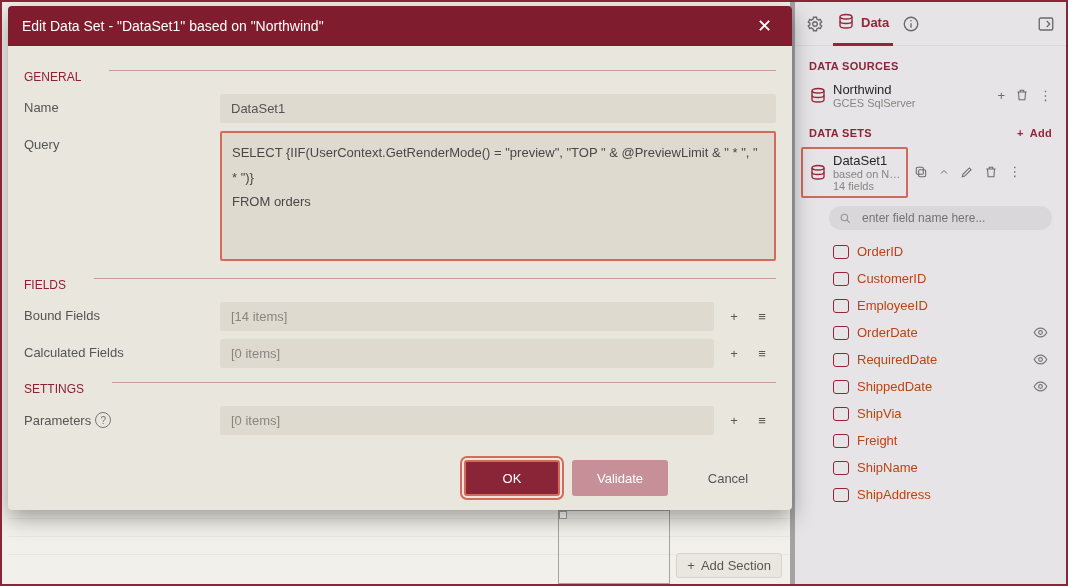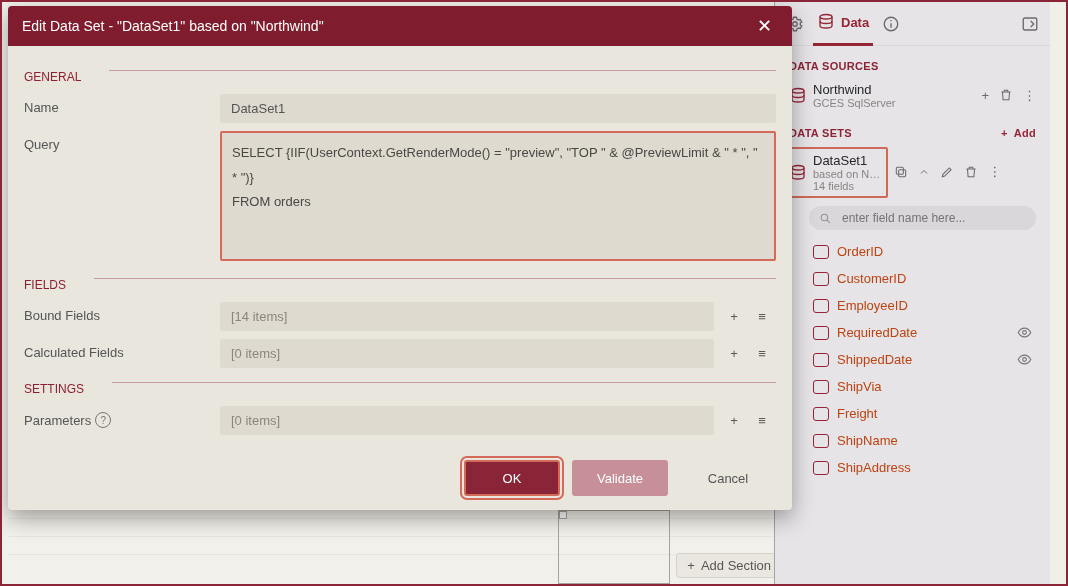--- a/index.html
+++ b/index.html
@@ -1,20 +1,20 @@
 <!DOCTYPE html>
 <html><head>
 <meta charset="utf-8">
 <style>
   * { box-sizing: border-box; }
   html, body { margin: 0; padding: 0; width: 1068px; height: 586px; font-family: "Segoe UI", Arial, sans-serif; font-size: 13px; color: #333; overflow: hidden; }
   body { background: #f1efe8; border: 2px solid #8a2437; position: relative; }
 
   
-  .right-panel { position: absolute; top: 0; right: 16px; bottom: 0; width: 276px; background: #efedf0; border-left: 1px solid #a3a3a3; }
+  .right-panel { position: absolute; top: 0; right: 0; bottom: 0; width: 276px; background: #efedf0; border-left: 5px solid #a3a3a3; }
   .rp-header { height: 44px; display: flex; align-items: center; padding: 0 10px; gap: 8px; border-bottom: 1px solid #e2e0e3; }
   .rp-header .spacer { flex: 1; }
   .tab-data { display: flex; align-items: center; gap: 6px; color: #9a1f33; font-weight: 600; padding: 0 4px; height: 44px; border-bottom: 3px solid #9a1f33; }
   .rp-section-title { color: #8f1f33; font-weight: 700; letter-spacing: .3px; font-size: 11px; padding: 14px 14px 6px; }
   .rp-row { display: flex; align-items: center; padding: 4px 14px; gap: 6px; }
   .ds-name { font-weight: 500; color: #222; }
   .ds-sub { font-size: 11px; color: #8a8785; }
   .rp-row .actions { margin-left: auto; display: flex; gap: 10px; color: #6d696a; }
   .add-link { color: #9a1f33; font-weight: 600; display: flex; align-items: center; gap: 6px; margin-left: auto; }
   .dataset-box { border: 2px solid #d46a5a; border-radius: 2px; margin: 2px 6px 4px 6px; padding: 4px 6px; display: flex; align-items: center; gap: 6px; }
@@ -199,20 +199,30 @@
       <div class="field-item">
         <span class="field-badge"></span>
         <span>CustomerID</span>
       </div>
       <div class="field-item">
         <span class="field-badge"></span>
         <span>EmployeeID</span>
       </div>
       <div class="field-item">
         <span class="field-badge"></span>
+        <span>OrderDate</span>
+        <span class="eye">
+          <svg width="15" height="15" viewBox="0 0 24 24" fill="none" stroke="currentColor" stroke-width="1.8">
+            <path d="M2 12s3.5-7 10-7 10 7 10 7-3.5 7-10 7S2 12 2 12z"></path>
+            <circle cx="12" cy="12" r="3"></circle>
+          </svg>
+        </span>
+      </div>
+      <div class="field-item">
+        <span class="field-badge"></span>
         <span>RequiredDate</span>
         <span class="eye">
           <svg width="15" height="15" viewBox="0 0 24 24" fill="none" stroke="currentColor" stroke-width="1.8">
             <path d="M2 12s3.5-7 10-7 10 7 10 7-3.5 7-10 7S2 12 2 12z"></path>
             <circle cx="12" cy="12" r="3"></circle>
           </svg>
         </span>
       </div>
       <div class="field-item">
         <span class="field-badge"></span>

